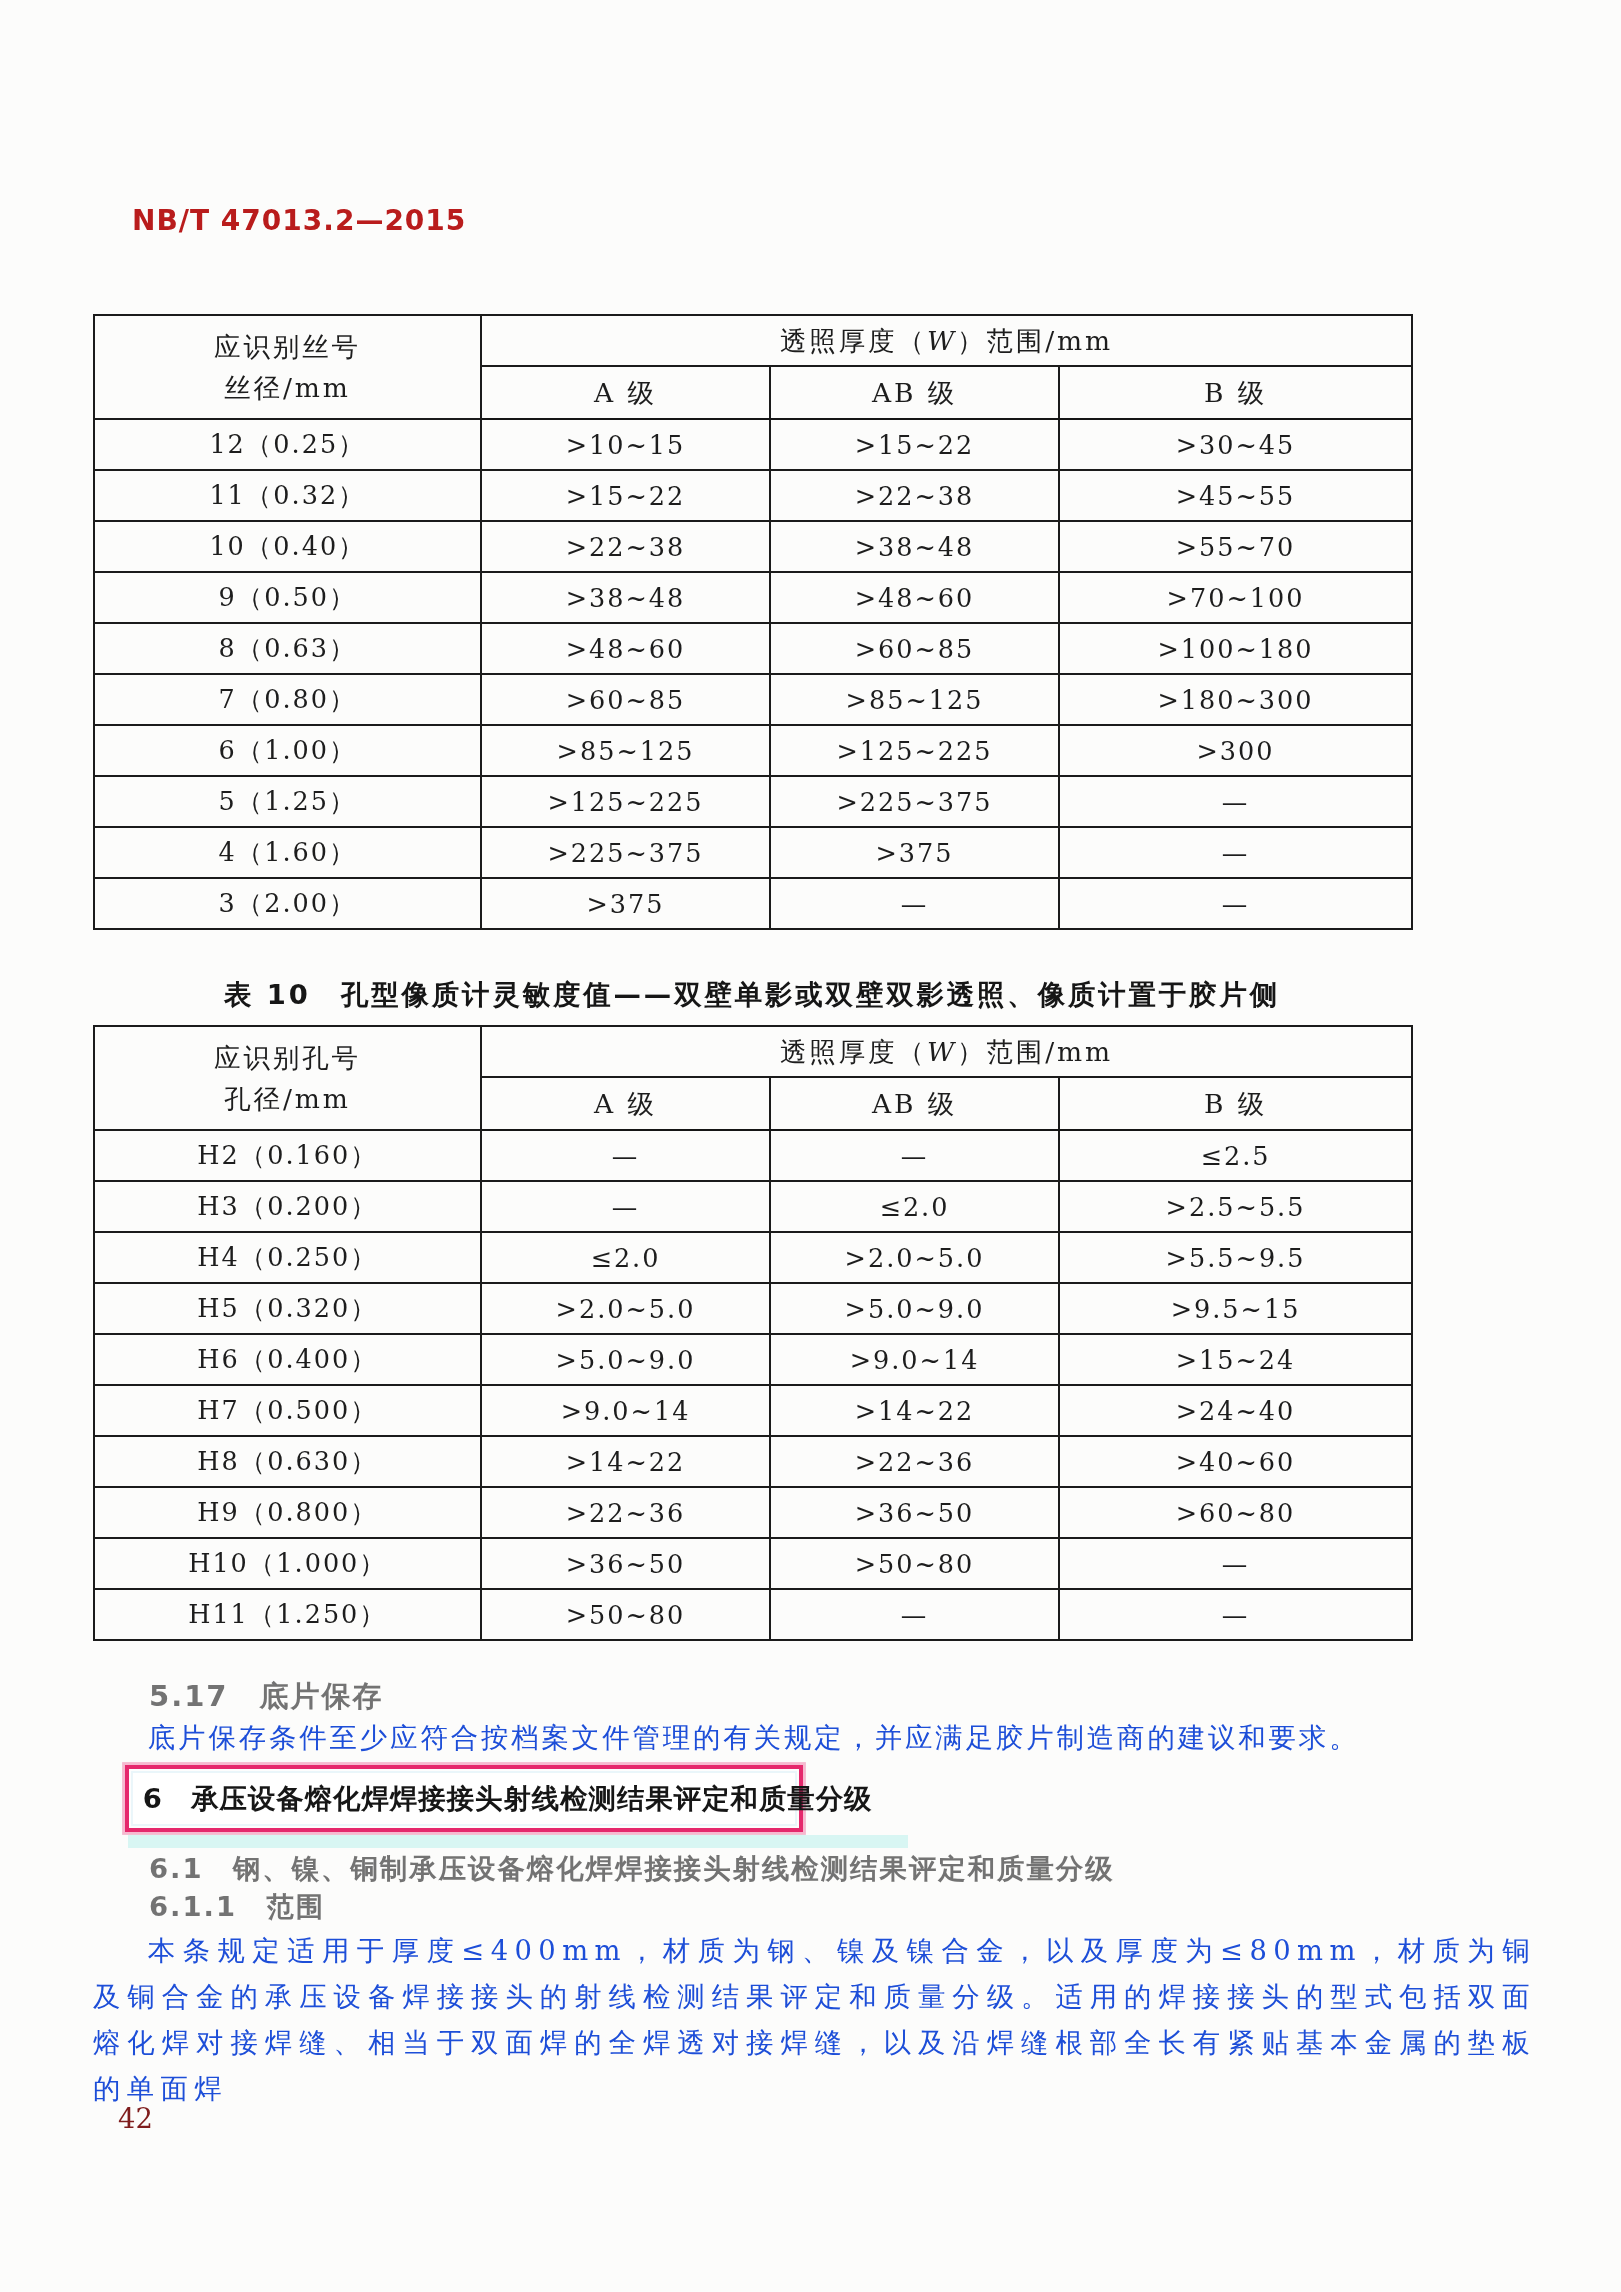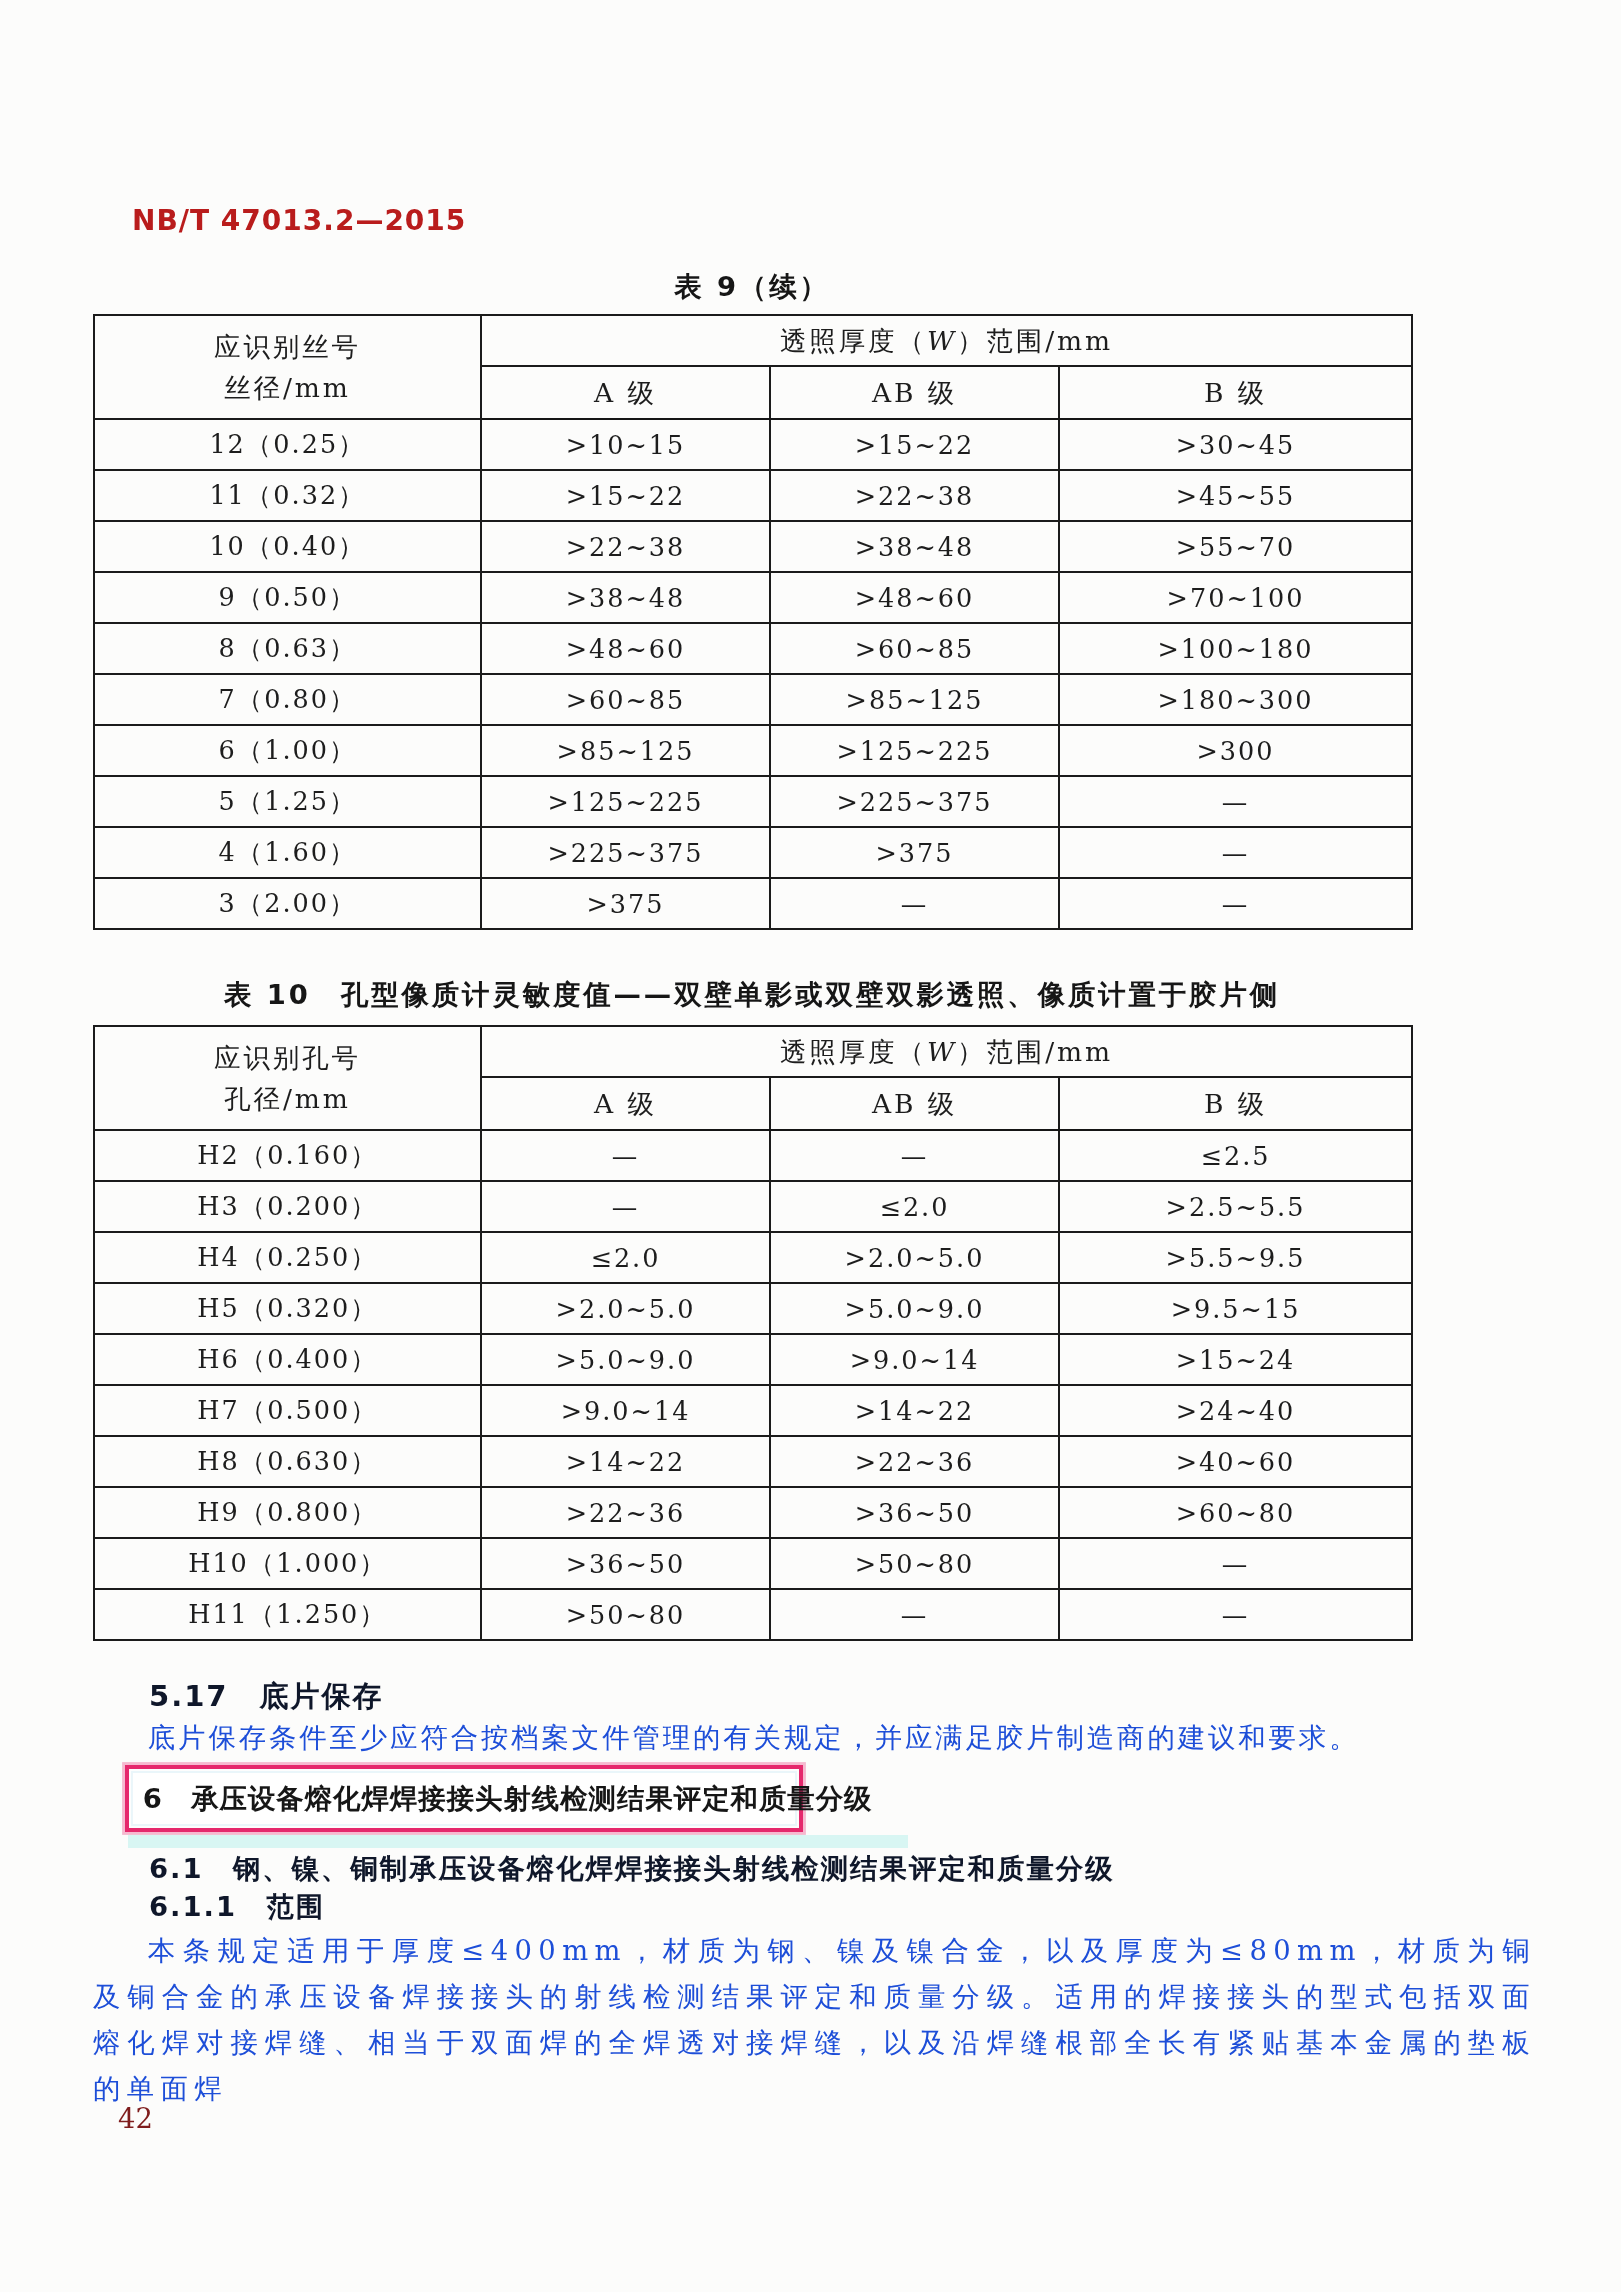--- a/index.html
+++ b/index.html
@@ -44,21 +44,21 @@
   .dtable td{height:49px;}
   .col-id{width:387px;}
   .col-a{width:289px;}
   .col-ab{width:289px;}
   .col-b{width:353px;}
   .idhead div{line-height:1.55;}
   .wvar{font-style:italic;font-family:"DejaVu Serif", serif;}
   .heading{
     position:absolute;left:149px;
     font-family:"DejaVu Sans", sans-serif;
-    font-weight:bold;color:#0f172a;letter-spacing:2px;
+    font-weight:bold;color:#737373;letter-spacing:2px;
     white-space:nowrap;
   }
   .h517{top:1677px;font-size:29px;}
   .h61{top:1851px;font-size:27.4px;}
   .h611{top:1889px;font-size:27.4px;}
   .body-par{
     position:absolute;left:93px;
     font-size:27.4px;line-height:45px;
     text-indent:2em;color:#1d4ed8;
     text-align:justify;
@@ -87,21 +87,20 @@
     font-size:27.4px;color:#7f1d1d;
   }
 </style>
 </head>
 <body>
 
 <div class="page">
 
   <div class="doc-number">NB/T 47013.2—2015</div>
 
-  <div class="tbl-caption cap9">表 9（续）</div>
 
   <table class="dtable t9">
     <colgroup>
       <col class="col-id">
         <col class="col-a">
         <col class="col-ab">
         <col class="col-b">
     </colgroup>
     <thead>
       <tr>

